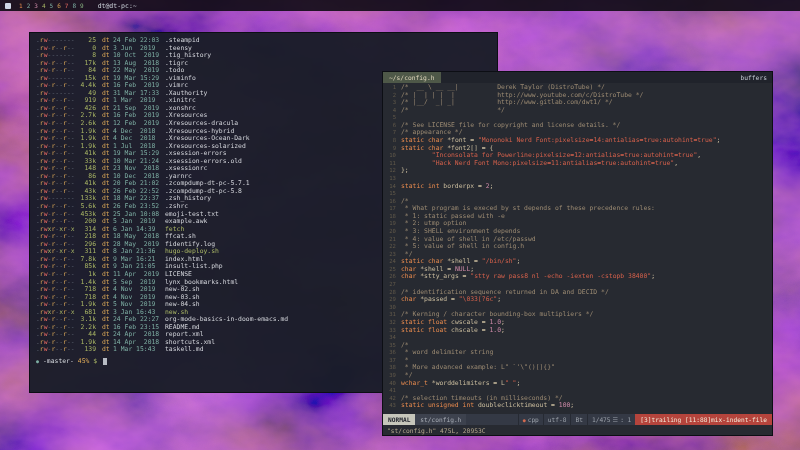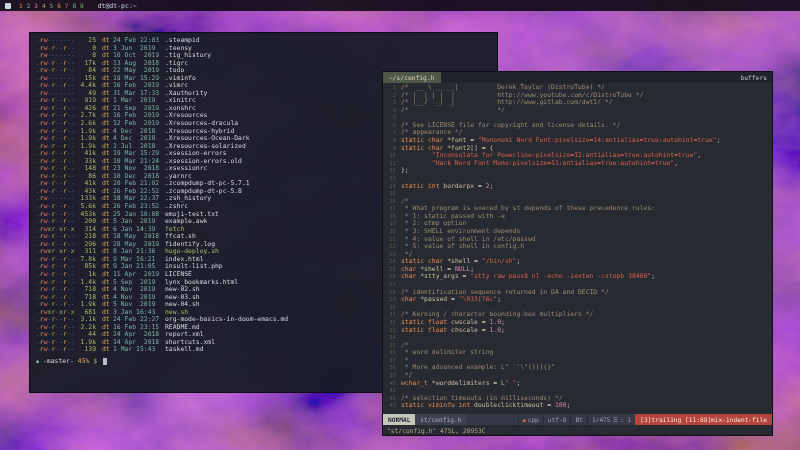--- a/index.html
+++ b/index.html
@@ -195,21 +195,21 @@
       <div class="eline"><span class="gut">33</span><span class="tk-k">static </span><span class="tk-k">float </span><span class="tk-p">chscale = </span><span class="tk-n">1.0</span><span class="tk-p">;</span></div>
       <div class="eline"><span class="gut">34</span></div>
       <div class="eline"><span class="gut">35</span><span class="tk-c">/*</span></div>
       <div class="eline"><span class="gut">36</span><span class="tk-c"> * word delimiter string</span></div>
       <div class="eline"><span class="gut">37</span><span class="tk-c"> *</span></div>
       <div class="eline"><span class="gut">38</span><span class="tk-c"> * More advanced example: L" `'\"()[]{}"</span></div>
       <div class="eline"><span class="gut">39</span><span class="tk-c"> */</span></div>
       <div class="eline"><span class="gut">40</span><span class="tk-k">wchar_t </span><span class="tk-p">*worddelimiters = L</span><span class="tk-s">" "</span><span class="tk-p">;</span></div>
       <div class="eline"><span class="gut">41</span></div>
       <div class="eline"><span class="gut">42</span><span class="tk-c">/* selection timeouts (in milliseconds) */</span></div>
-      <div class="eline"><span class="gut">43</span><span class="tk-k">static </span><span class="tk-k">viminfo </span><span class="tk-k">int </span><span class="tk-p">doubleclicktimeout = </span><span class="tk-n">100</span><span class="tk-p">;</span></div>
+      <div class="eline"><span class="gut">43</span><span class="tk-k">static </span><span class="tk-k">unsigned </span><span class="tk-k">int </span><span class="tk-p">doubleclicktimeout = </span><span class="tk-n">100</span><span class="tk-p">;</span></div>
     </div>
   <div class="statusline">
     <span class="seg mode">NORMAL</span>
     <span class="seg file">st/config.h</span>
     <span class="sl-fill"></span>
     <span class="seg rt"><span class="ft-icon">●</span><span>cpp</span></span>
     <span class="seg rt">utf-8</span>
     <span class="seg rt">Bt</span>
     <span class="seg rt"><span>1/475</span><span class="lines-icon">☰</span><span>: 1</span></span>
     <span class="seg warn">[3]trailing [11:88]mix-indent-file</span>

